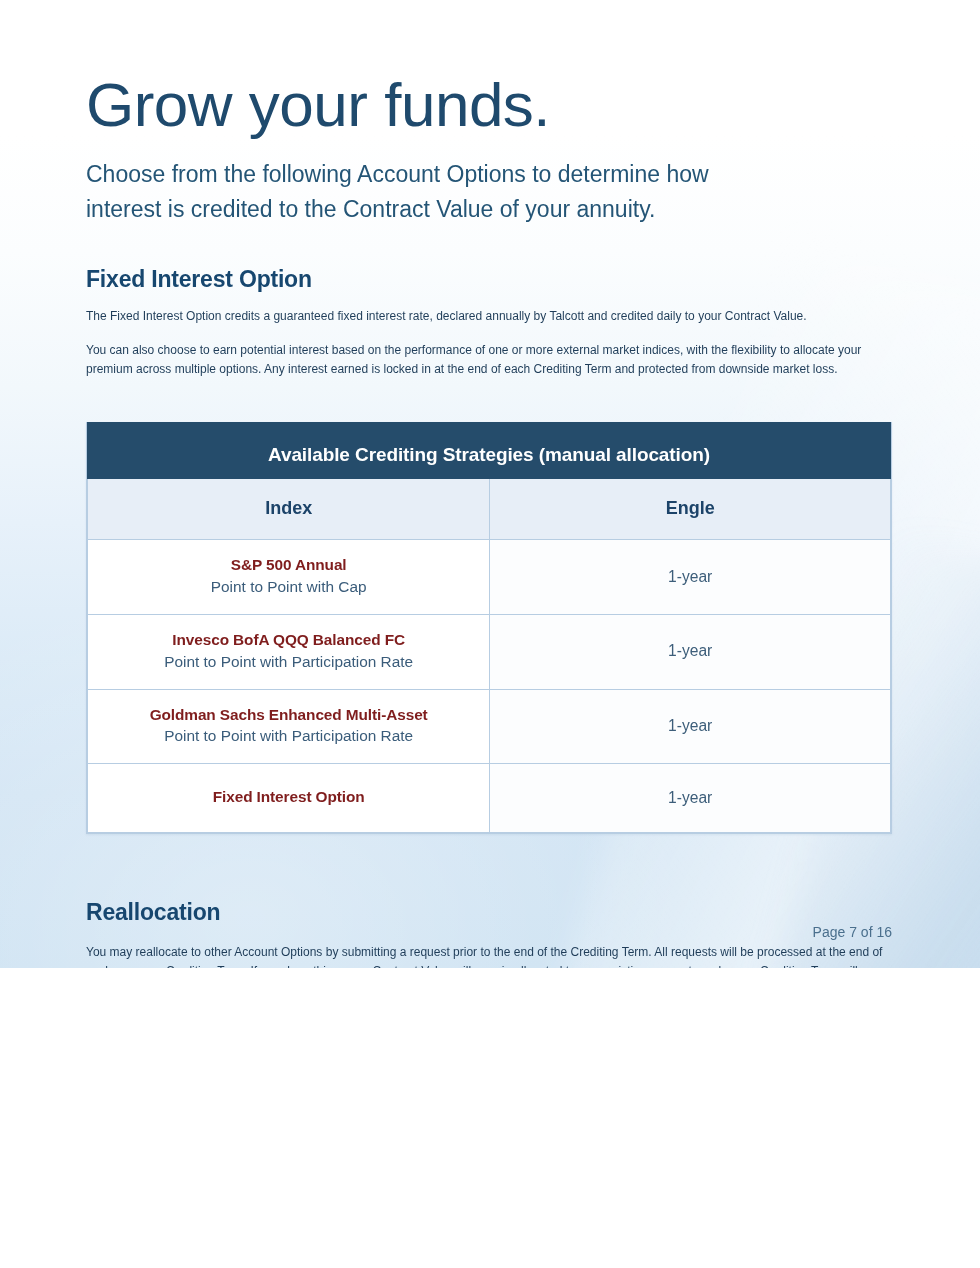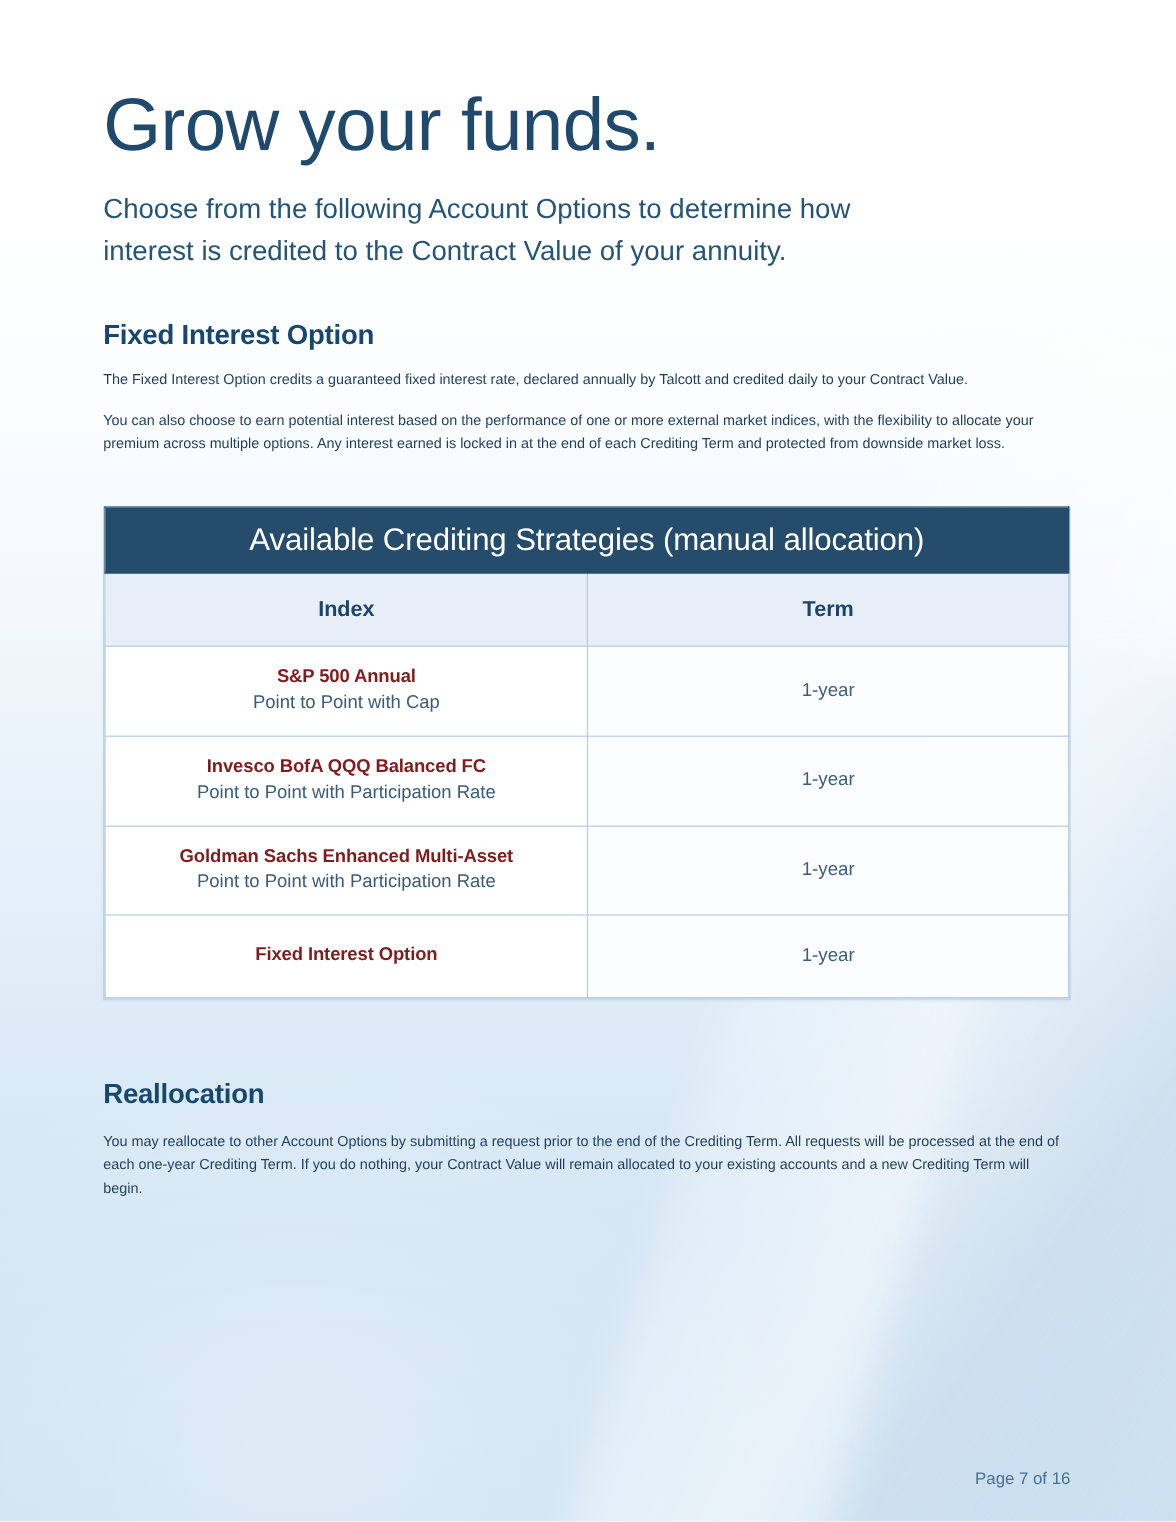--- a/index.html
+++ b/index.html
@@ -14,21 +14,21 @@
     background: #ffffff;
     position: relative;
     overflow: hidden;
   }
 
   
   .page {
     position: absolute;
     inset: 0;
     width: 980px;
-    height: 1268px;
+    height: 968px;
     background:
       linear-gradient(to bottom,
         #ffffff 0%,
         #ffffff 14%,
         #fbfdfe 26%,
         #f2f8fc 40%,
         #e7f1fa 54%,
         #dcebf7 68%,
         #d3e5f4 82%,
         #cde2f2 100%);
@@ -134,25 +134,25 @@
     table-layout: fixed;
   }
 
   table.strategies .col-index { width: 50.1%; }
   table.strategies .col-term  { width: 49.9%; }
 
   th.table-banner {
     background: #254c6b;
     color: #ffffff;
     font-family: "Liberation Sans", sans-serif;
-    font-weight: 400;
-    font-size: 26px;
+    font-weight: 700;
+    font-size: 19px;
     letter-spacing: -0.1px;
     text-align: center;
-    padding: 11px 8px 12px;
+    padding: 21px 8px 12px;
     border: 1px solid #254c6b;
   }
 
   th.subhead {
     background: #e7eef7;
     color: #1c4369;
     font-family: "Liberation Sans", sans-serif;
     font-weight: 700;
     font-size: 18px;
     text-align: center;
@@ -241,21 +241,21 @@
         <colgroup>
           <col class="col-index">
           <col class="col-term">
         </colgroup>
         <thead>
           <tr>
             <th class="table-banner" colspan="2">Available Crediting Strategies (manual allocation)</th>
           </tr>
           <tr>
             <th class="subhead">Index</th>
-            <th class="subhead">Term</th>
+            <th class="subhead">Engle</th>
           </tr>
         </thead>
         <tbody>
           <tr class="row-tall">
             <td class="cell">
               <div class="strategy-name">S&amp;P 500 Annual</div>
               <div class="strategy-sub">Point to Point with Cap</div>
             </td>
             <td class="cell term-cell">
               <span class="term-value">1-year</span>

